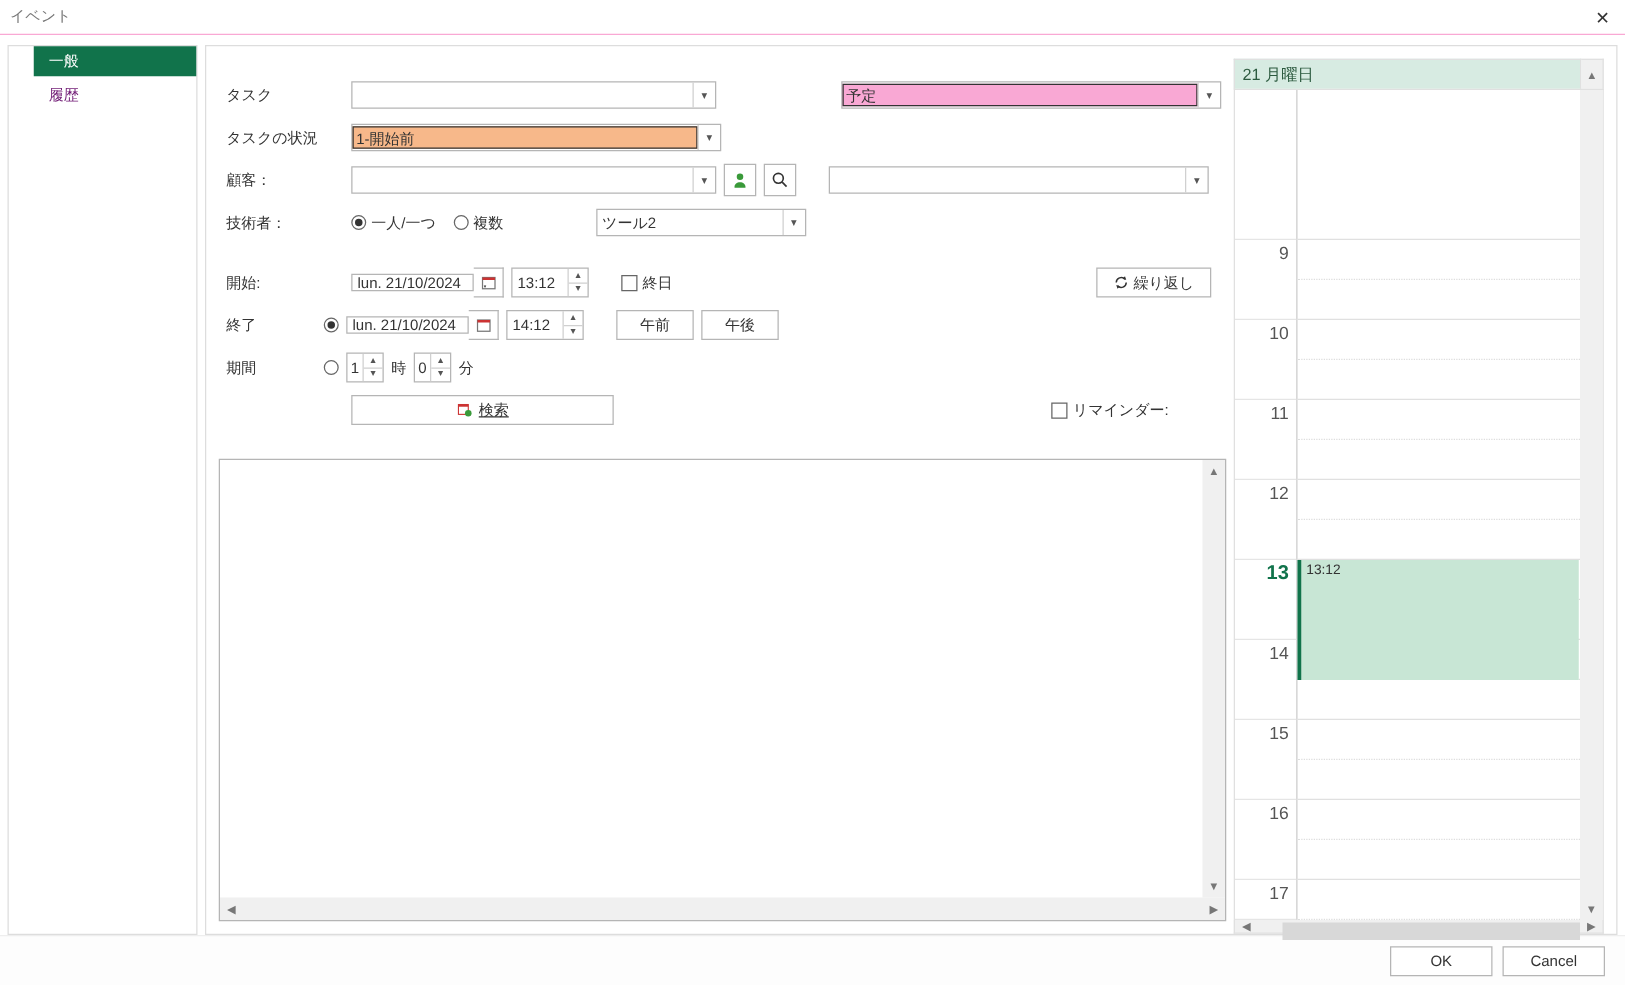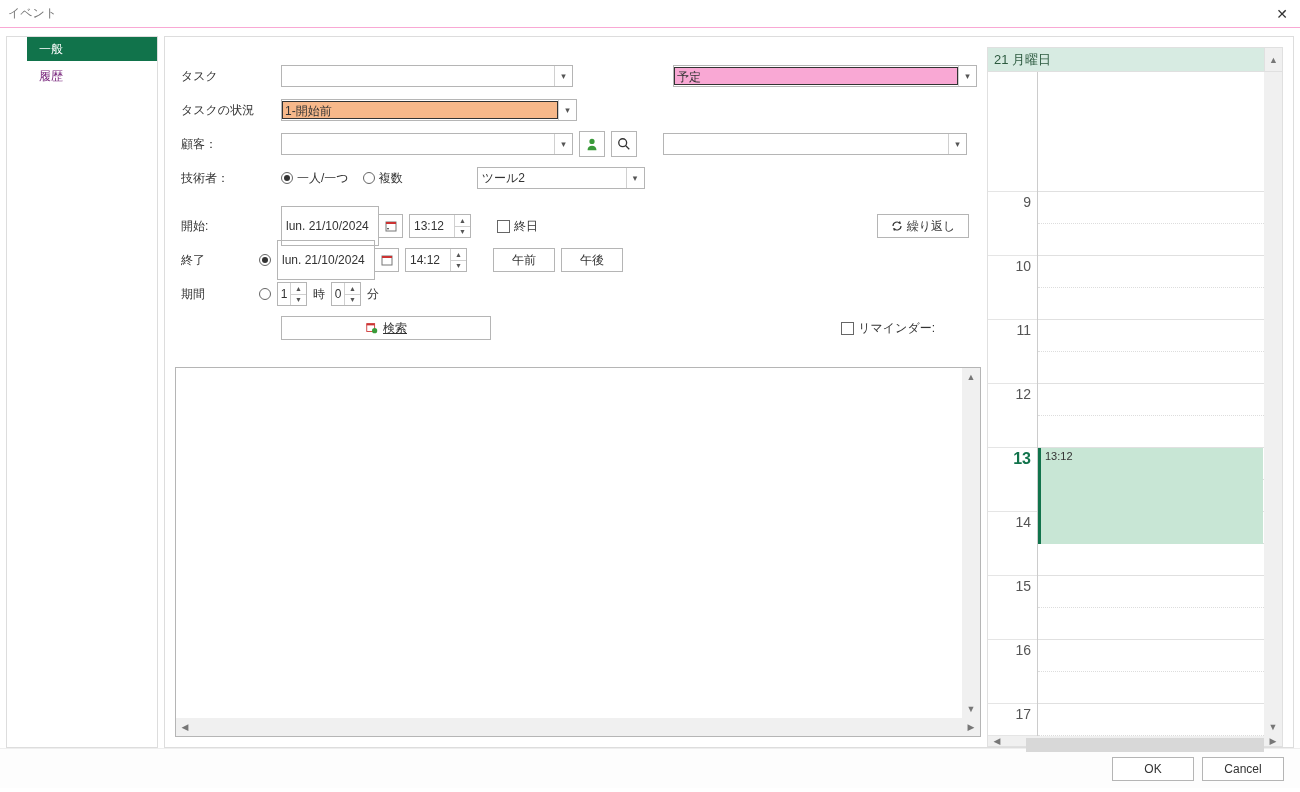--- a/index.html
+++ b/index.html
@@ -33,21 +33,21 @@
 
 .radio-row { display: flex; align-items: center; gap: 14px; }
 .radio { display: flex; align-items: center; gap: 4px; }
 .radio .dot { width: 12px; height: 12px; border: 1px solid #666; border-radius: 50%; display: inline-flex; align-items: center; justify-content: center; }
 .radio .dot .inner { width: 6px; height: 6px; border-radius: 50%; background: #333; }
 
 .iconbtn { width: 26px; height: 26px; border: 1px solid #b5b5b5; display: flex; align-items: center; justify-content: center; cursor: pointer; }
 .iconbtn svg { width: 14px; height: 14px; }
 
 .datebox { display: flex; align-items: center; }
-.datebox .dt { width: 98px; height: 40px; border: 1px solid #b5b5b5; padding: 0 4px; font-size: 12px; display: flex; align-items: center; }
+.datebox .dt { width: 98px; height: 14px; border: 1px solid #b5b5b5; padding: 0 4px; font-size: 12px; display: flex; align-items: center; }
 .datebox .cal { width: 24px; height: 24px; border: 1px solid #b5b5b5; border-left: none; display: flex; align-items: center; justify-content: center; }
 .timebox { width: 62px; height: 24px; border: 1px solid #b5b5b5; display: flex; align-items: center; position: relative; }
 .timebox .tv { padding-left: 4px; font-size: 12px; flex: 1; }
 .spinner { width: 16px; height: 100%; border-left: 1px solid #d0d0d0; display: flex; flex-direction: column; }
 .spinner .up, .spinner .down { flex: 1; display: flex; align-items: center; justify-content: center; font-size: 7px; color: #555; cursor: pointer; }
 .spinner .up { border-bottom: 1px solid #d0d0d0; }
 
 .checkbox { display: flex; align-items: center; gap: 4px; }
 .checkbox .box { width: 13px; height: 13px; border: 1px solid #666; }
 

